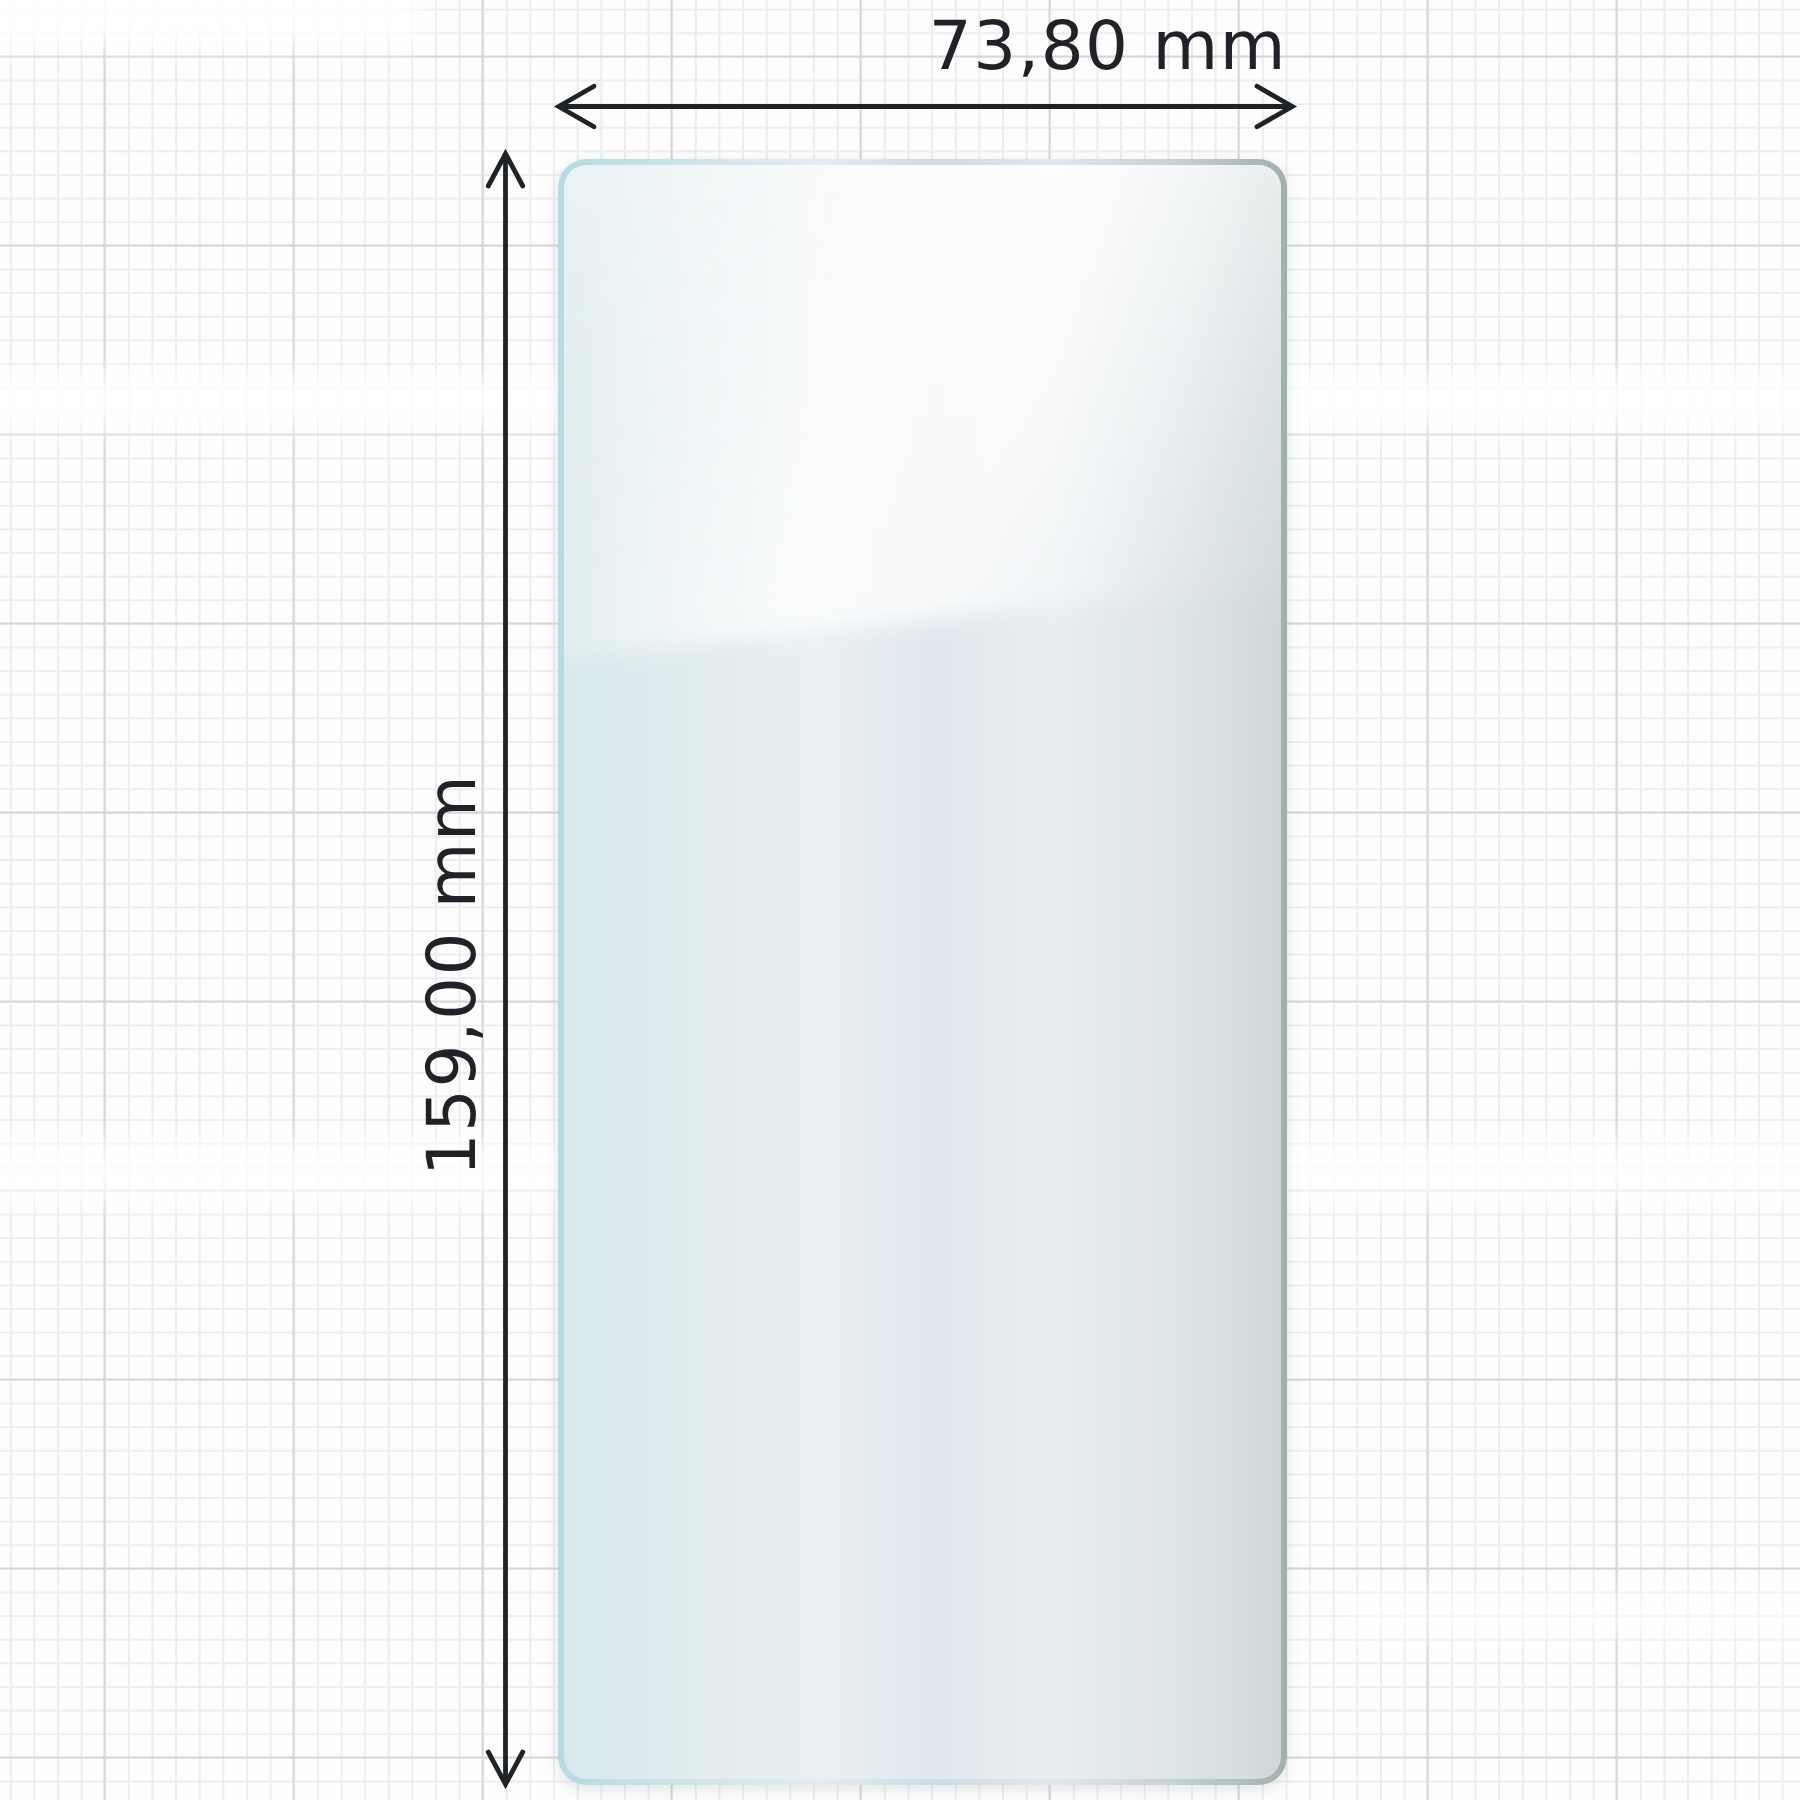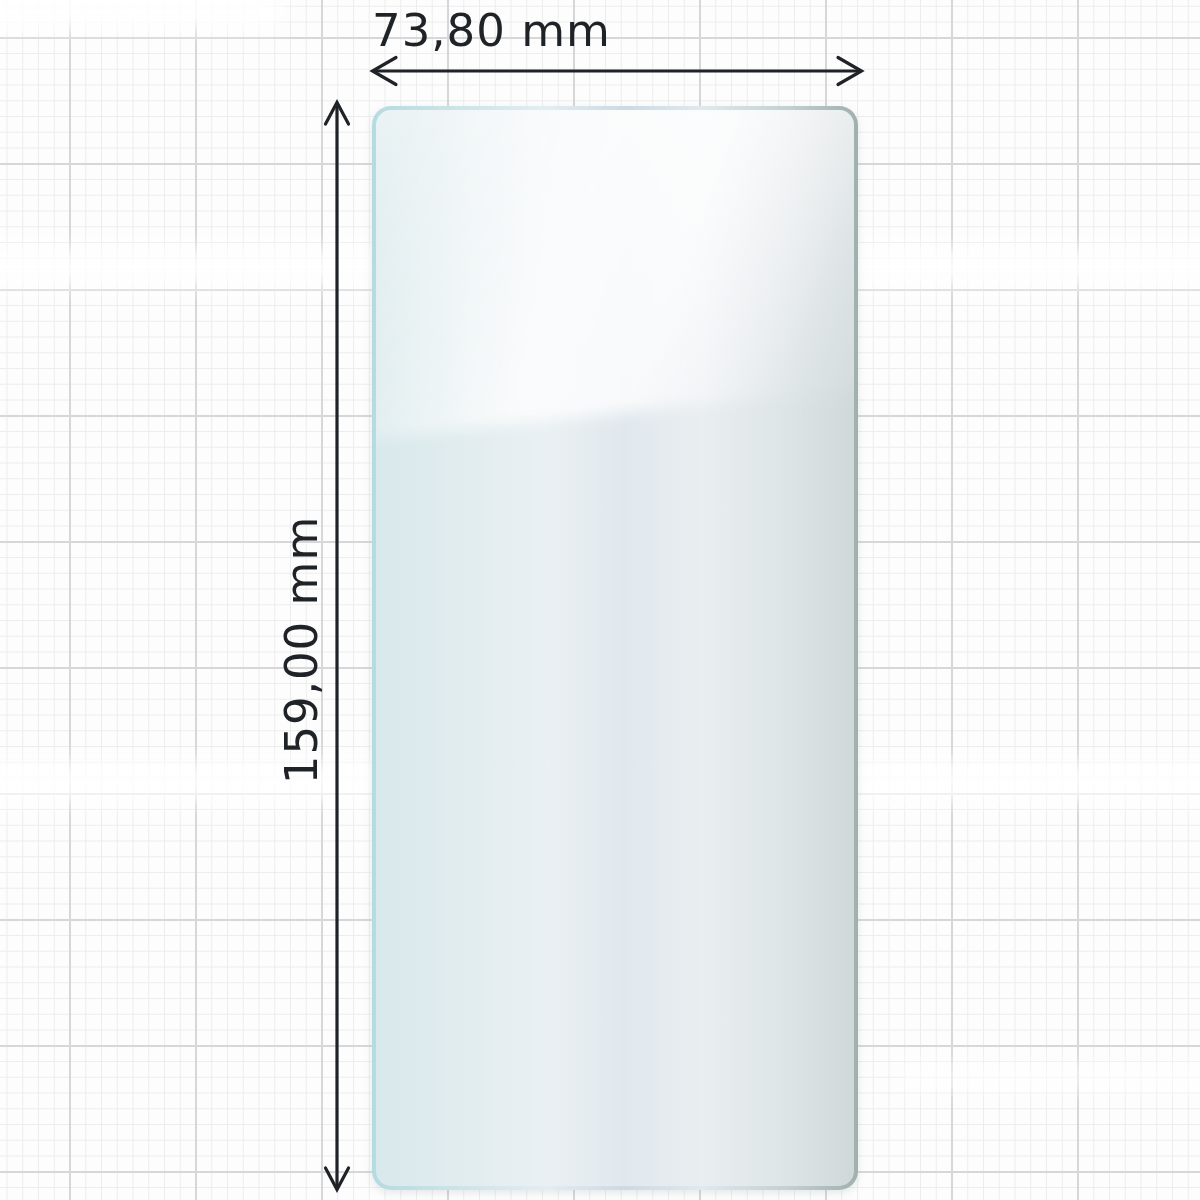--- a/index.html
+++ b/index.html
@@ -74,21 +74,21 @@
   .dim-label{
     position:absolute;
     color:#1f2226;
     font-size:45px;
     font-weight:500;
     letter-spacing:1px;
     white-space:nowrap;
   }
   .dim-label.width{
     left:372px;top:4px;width:486px;
-    text-align:left;
+    text-align:right;
   }
   .dim-label.height{
     left:301px;top:650px;
     transform:translate(-50%,-50%) rotate(-90deg);
   }
 </style>
 </head>
 <body>
 
 <div class="paper"></div>

